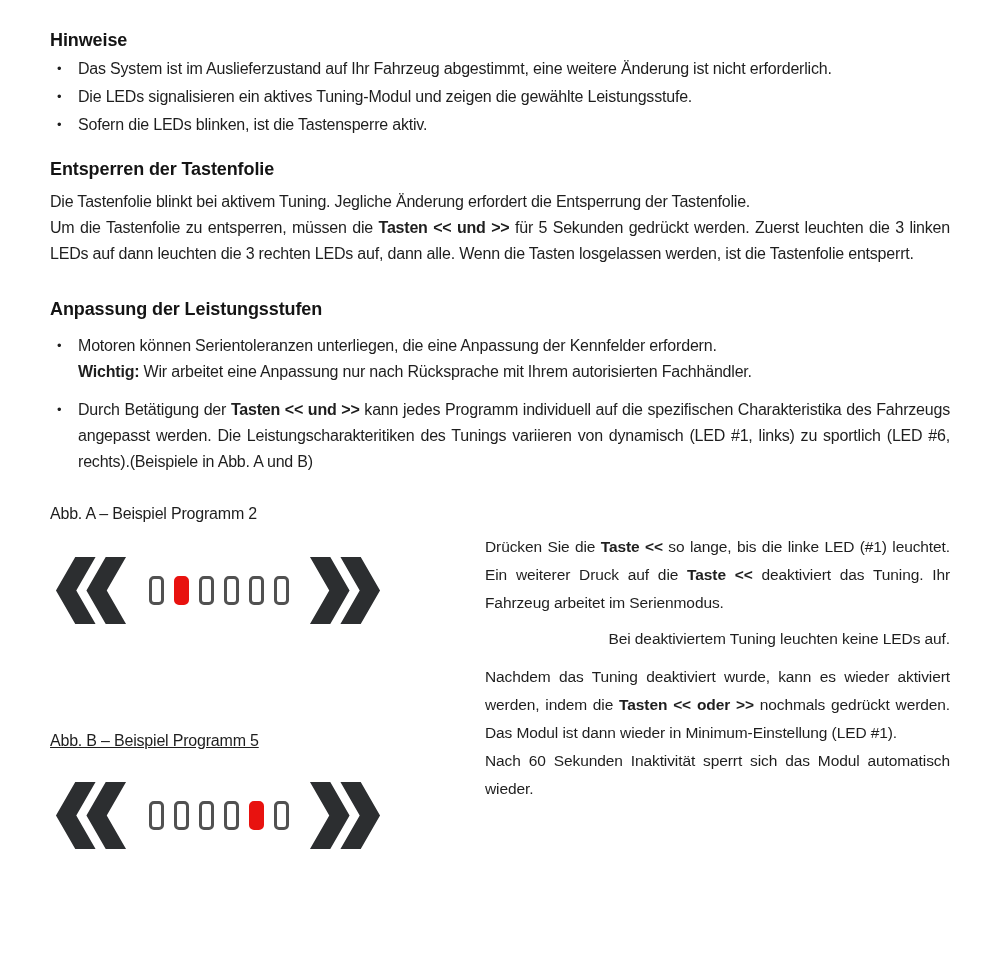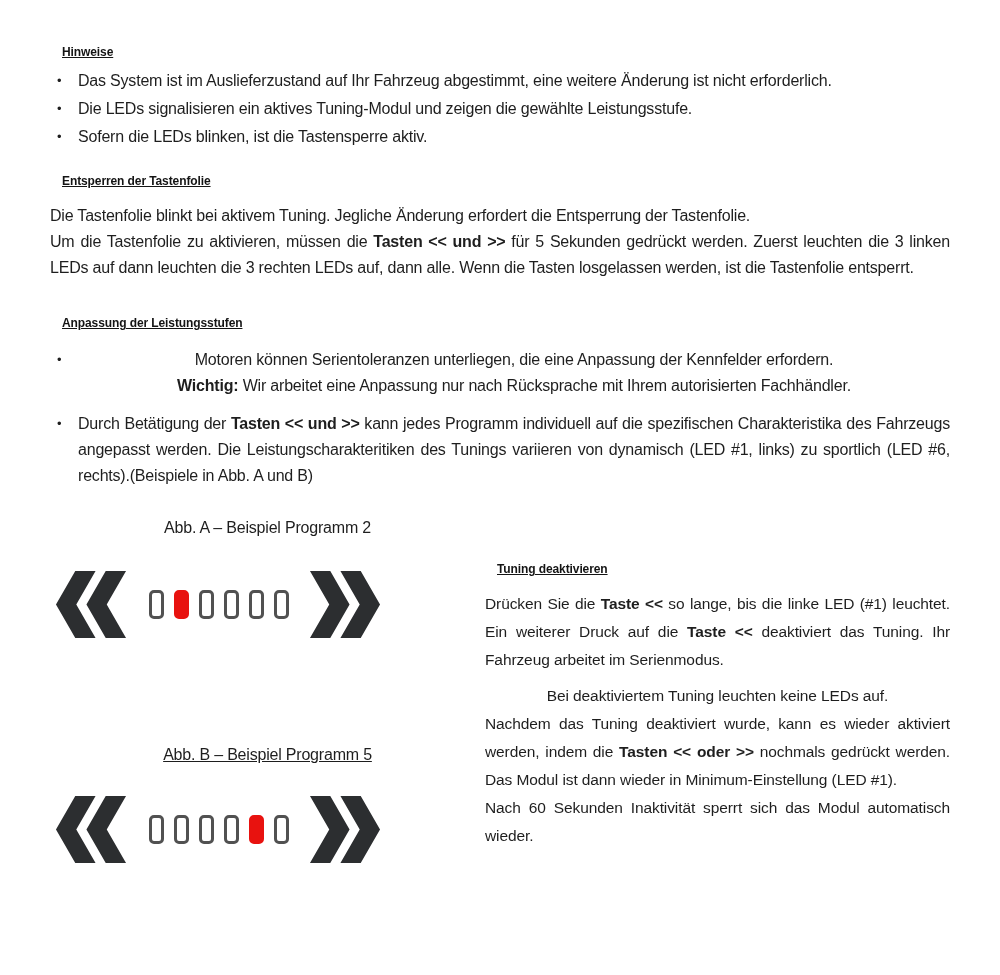--- a/index.html
+++ b/index.html
@@ -14,29 +14,28 @@
   body {
     width: 1000px; height: 975px;
     background: #ffffff;
     color: var(--text);
     font-family: "Liberation Sans", sans-serif;
     overflow: hidden;
   }
   .page { padding: 30px 50px 0 50px; }
 
   h3 {
-    margin: 12px;
-    font-size: 12px;
+    margin: 0;
+    font-size: 18px;
     line-height: 20px;
     font-weight: bold;
     color: var(--heading);
     letter-spacing: -0.1px;
-    text-decoration: underline;
-  }
-  p { margin: 0; text-align: center; }
+  }
+  p { margin: 0; }
   .b { font-weight: bold; }
 
   .body-text {
     font-size: 16px;
     line-height: 26px;
     letter-spacing: -0.2px;
   }
   .just { text-align: justify; }
 
   
@@ -97,21 +96,21 @@
 
   
   .rc-para {
     font-size: 15.5px;
     line-height: 28px;
     letter-spacing: -0.1px;
     text-align: justify;
   }
   .col-right h3.h-deact { margin-bottom: 11px; }
   .rc-para.p1 { margin-bottom: 8px; }
-  .rc-note { text-align: center; margin-bottom: 0; }
+  .rc-note { text-align: right; margin-bottom: 10px; }
   .col-right h3.h-act { margin-bottom: 12px; }
   .rc-para.p2 { margin-bottom: 0; }
 </style>
 </head>
 <body>
 
 <div class="page">
 
   <section class="sec-hinweise body-text">
     <h3>Hinweise</h3>
@@ -126,21 +125,21 @@
     <div class="bullet-row">
       <span class="marker">•</span>
       <div class="bullet-text">Sofern die LEDs blinken, ist die Tastensperre aktiv.</div>
     </div>
   </section>
 
   <section class="sec-entsperren body-text">
     <h3>Entsperren der Tastenfolie</h3>
     <div class="para-block">
       <p class="just">Die Tastenfolie blinkt bei aktivem Tuning. Jegliche Änderung erfordert die Entsperrung der Tastenfolie.</p>
-      <p class="just"><span>Um die Tastenfolie zu aktivieren, müssen die </span><span class="b">Tasten &lt;&lt; und &gt;&gt;</span><span> für 5 Sekunden gedrückt werden. Zuerst leuchten die 3 linken LEDs auf dann leuchten die 3 rechten LEDs auf, dann alle. Wenn die Tasten losgelassen werden, ist die Tastenfolie entsperrt.</span></p>
+      <p class="just"><span>Um die Tastenfolie zu entsperren, müssen die </span><span class="b">Tasten &lt;&lt; und &gt;&gt;</span><span> für 5 Sekunden gedrückt werden. Zuerst leuchten die 3 linken LEDs auf dann leuchten die 3 rechten LEDs auf, dann alle. Wenn die Tasten losgelassen werden, ist die Tastenfolie entsperrt.</span></p>
     </div>
   </section>
 
   <section class="sec-anpassung body-text">
     <h3>Anpassung der Leistungsstufen</h3>
     <div class="bullet-row first">
       <span class="marker">•</span>
       <div class="bullet-text">
         <p>Motoren können Serientoleranzen unterliegen, die eine Anpassung der Kennfelder erfordern.</p>
         <p><span class="b">Wichtig:</span><span> Wir arbeitet eine Anpassung nur nach Rücksprache mit Ihrem autorisierten Fachhändler.</span></p>
@@ -200,21 +199,20 @@
         <span class="chev">
           <svg width="72" height="67" viewBox="0 0 69 66" aria-hidden="true">
             <polygon fill="currentColor" points="20,0 39,33 20,66 0,66 19,33 0,0"></polygon>
             <polygon fill="currentColor" points="50,0 69,33 50,66 30,66 49,33 30,0"></polygon>
           </svg>
         </span>
       </div>
     </div>
 
     <div class="col-right">
-      <h3 class="h-deact">Tuning deaktivieren</h3>
       <p class="rc-para p1"><span>Drücken Sie die </span><span class="b">Taste &lt;&lt;</span><span> so lange, bis die linke LED (#1) leuchtet. Ein weiterer Druck auf die </span><span class="b">Taste &lt;&lt;</span><span> deaktiviert das Tuning. Ihr Fahrzeug arbeitet im Serienmodus.</span></p>
       <p class="rc-para rc-note">Bei deaktiviertem Tuning leuchten keine LEDs auf.</p>
 
       <p class="rc-para p2"><span>Nachdem das Tuning deaktiviert wurde, kann es wieder aktiviert werden, indem die </span><span class="b">Tasten &lt;&lt; oder &gt;&gt;</span><span> nochmals gedrückt werden. Das Modul ist dann wieder in Minimum-Einstellung (LED #1).</span></p>
       <p class="rc-para">Nach 60 Sekunden Inaktivität sperrt sich das Modul automatisch wieder.</p>
     </div>
 
   </div>
 </div>
 

